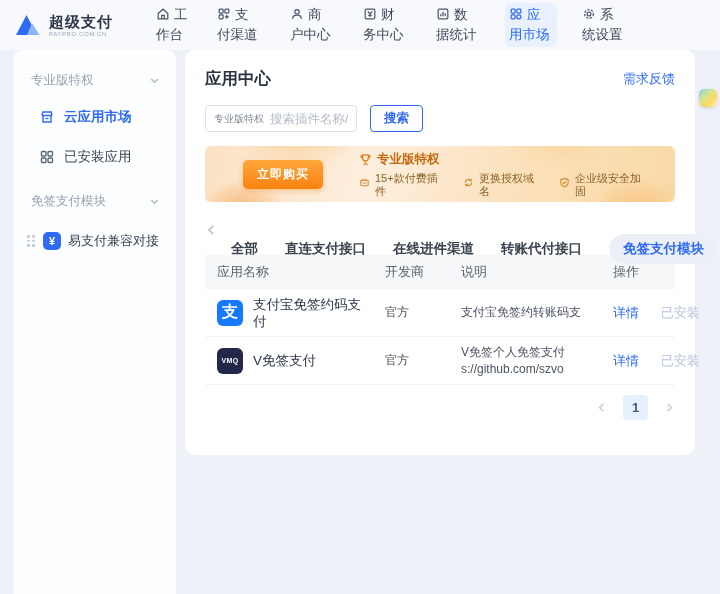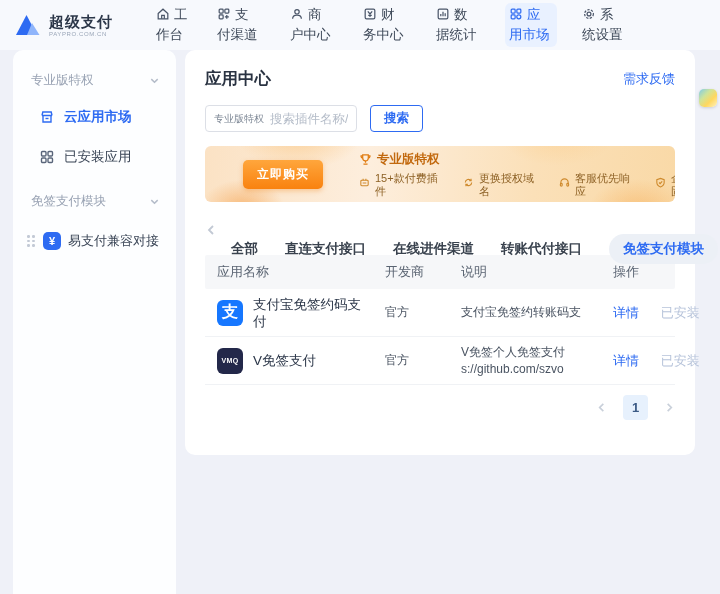--- a/index.html
+++ b/index.html
@@ -331,30 +331,20 @@
         </span>
         <span class="feature f2">
           <span class="ficon">
               <svg viewBox="0 0 12 12" fill="none" stroke="currentColor" stroke-width="1.2">
                 <path d="M2.5 6 a3.5 3.5 0 0 1 6.3-2 M9.5 6 a3.5 3.5 0 0 1-6.3 2"></path>
                 <path d="M8.8 1.8 V4 H6.8 M3.2 10.2 V8 H5.2"></path>
               </svg>
             </span>
           <span class="ftext">更换授权域名</span>
         </span>
-        <span class="feature f3">
-          <span class="ficon">
-              <svg viewBox="0 0 12 12" fill="none" stroke="currentColor" stroke-width="1.2">
-                <path d="M2 8 V6 a4 4 0 0 1 8 0 v2"></path>
-                <rect x="1.5" y="7" width="2" height="3" rx="1"></rect>
-                <rect x="8.5" y="7" width="2" height="3" rx="1"></rect>
-              </svg>
-            </span>
-          <span class="ftext">客服优先响应</span>
-        </span>
         <span class="feature f4">
           <span class="ficon">
               <svg viewBox="0 0 12 12" fill="none" stroke="currentColor" stroke-width="1.2">
                 <path d="M6 1.5 L10 3 V6 c0 2.5-1.8 4-4 4.8 C3.8 10 2 8.5 2 6 V3 Z"></path>
                 <path d="M4.4 6 L5.6 7.2 L7.8 4.8"></path>
               </svg>
             </span>
           <span class="ftext">企业级安全加固</span>
         </span>
       </div>

